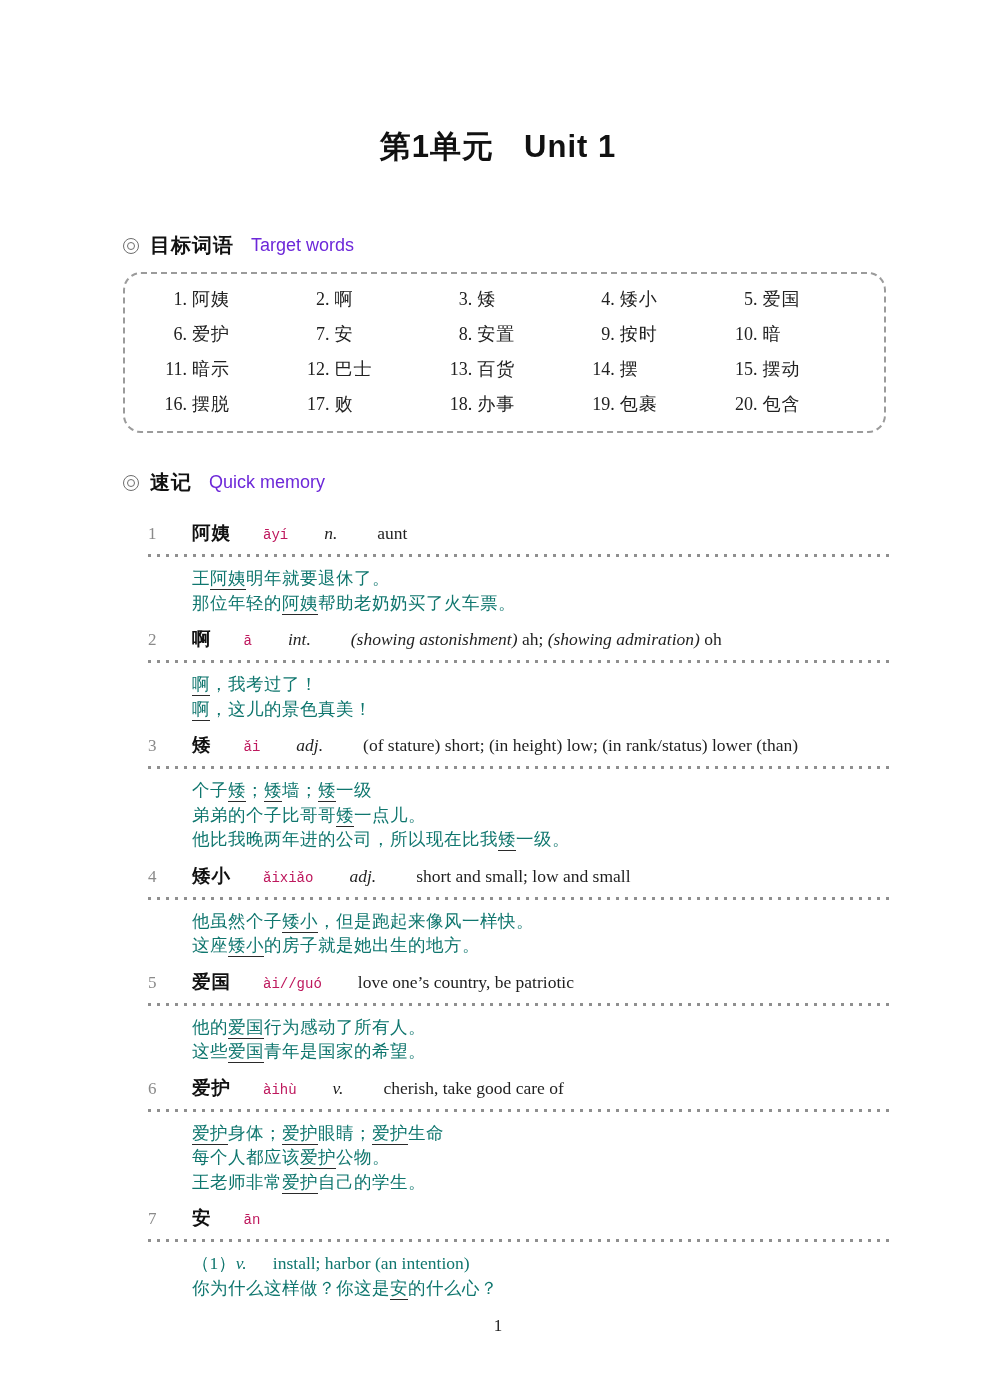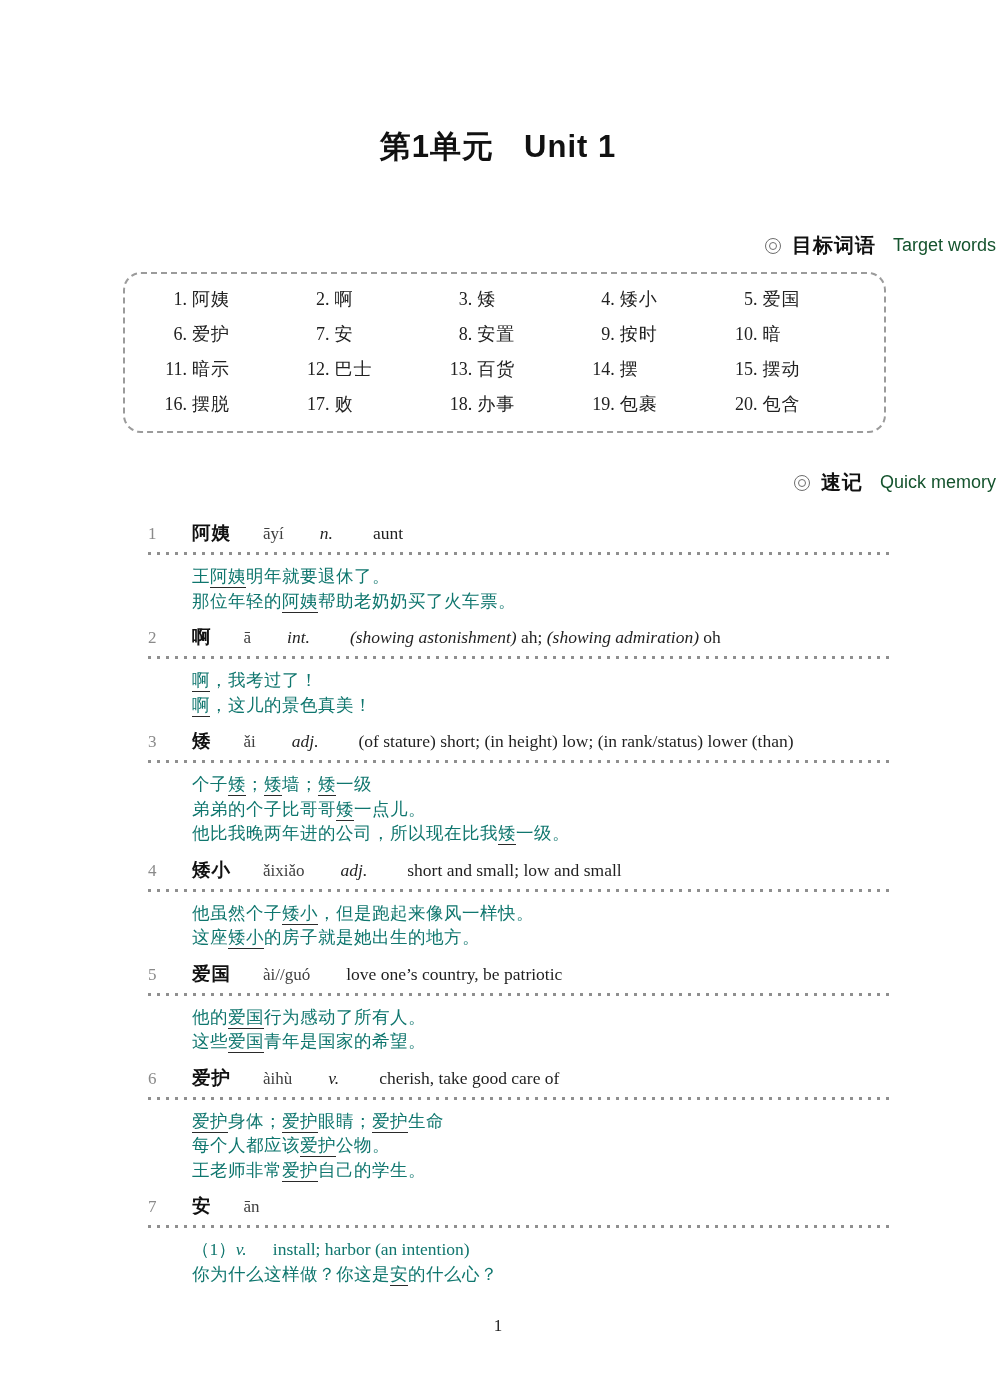--- a/index.html
+++ b/index.html
@@ -19,32 +19,32 @@
     text-align: center;
     font-family: "Liberation Sans", sans-serif;
     font-weight: bold;
     font-size: 31px;
     letter-spacing: 1px;
     color: #111;
   }
   .title-spacer { display: inline-block; width: 30px; }
 
   
-  .section-header { display: flex; align-items: center; margin-left: 123px; justify-content: flex-end; }
+  .section-header { display: flex; align-items: center; margin-left: 123px; }
   .target-words .section-header { margin-top: 64px; }
   .quick-memory .section-header { margin-top: 36px; }
   .circle-marker {
     width: 16px; height: 16px;
     border: 1.4px solid #6e6e6e; border-radius: 50%;
     display: inline-flex; align-items: center; justify-content: center;
     margin-right: 11px; flex: 0 0 16px;
   }
   .circle-inner { width: 8px; height: 8px; border: 1.4px solid #6e6e6e; border-radius: 50%; }
   .section-title-zh { font-family: "Liberation Sans", sans-serif; font-weight: bold; font-size: 20px; color: #111; letter-spacing: 1px; }
-  .section-title-en { font-family: "Liberation Sans", sans-serif; font-size: 18px; color: #14532d; margin-left: 17px; }
+  .section-title-en { font-family: "Liberation Sans", sans-serif; font-size: 18px; color: #6d28d9; margin-left: 17px; }
 
   
   .words-box {
     margin: 13px 110px 0 123px;
     border: 2px dashed #9b9b9b;
     border-radius: 18px;
     padding: 13px 20px 17px 26px;
   }
   .words-grid { display: grid; grid-template-columns: repeat(5, 1fr); row-gap: 13px; }
   .word-item { display: flex; align-items: baseline; font-size: 18px; height: 22px; color: #222; }
@@ -54,21 +54,21 @@
   
   .entries { margin: 24px 104px 0 148px; }
   .entry { margin-bottom: 11px; }
   .entry-header { display: flex; align-items: baseline; line-height: 25px; }
   .entry-num { color: #8a8a8a; font-size: 17px; width: 44px; flex: 0 0 44px; }
   .entry-headword {
     font-family: "Liberation Sans", sans-serif;
     font-weight: bold; font-size: 18.5px; color: #111;
     letter-spacing: 1px; margin-right: 32px;
   }
-  .entry-pinyin { font-family: Liberation Serif, serif; font-size: 17px; color: #404040; margin-right: 36px; }
+  .entry-pinyin { font-family: Liberation Mono, monospace; font-size: 14px; color: #be185d; margin-right: 36px; }
   .entry-pos { font-style: italic; font-size: 17.5px; margin-right: 40px; }
   .entry-definition { font-size: 17.5px; }
   .entry-separator {
     height: 3px; margin: 6px 0 9px;
     background-image: repeating-linear-gradient(to right, #8f8f8f 0 3px, transparent 3px 9px);
   }
   .entry-examples { padding-left: 44px; }
   .example-line { font-size: 17.5px; line-height: 24.5px; white-space: pre-wrap; color: #0f766e; }
   .example-line.cn { letter-spacing: 0.5px; }
   .u { border-bottom: 1.5px solid #2a2a2a; padding-bottom: 1px; }

